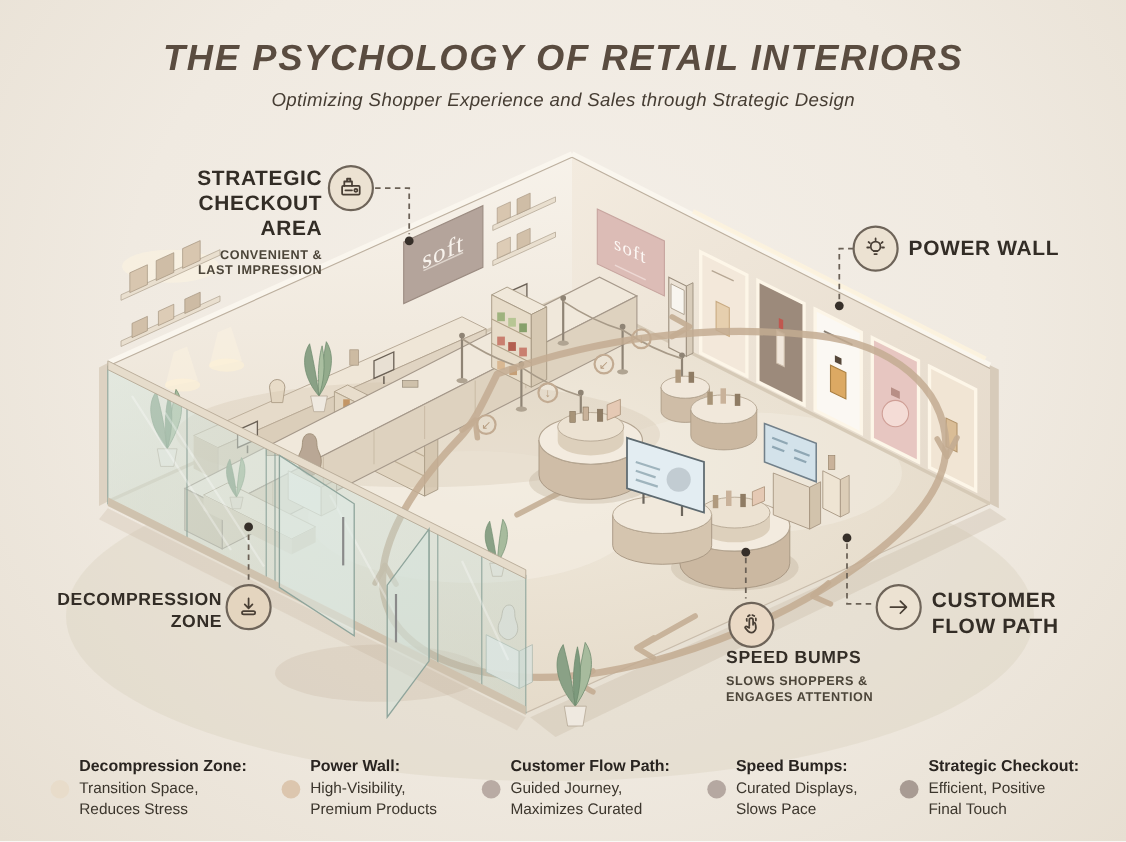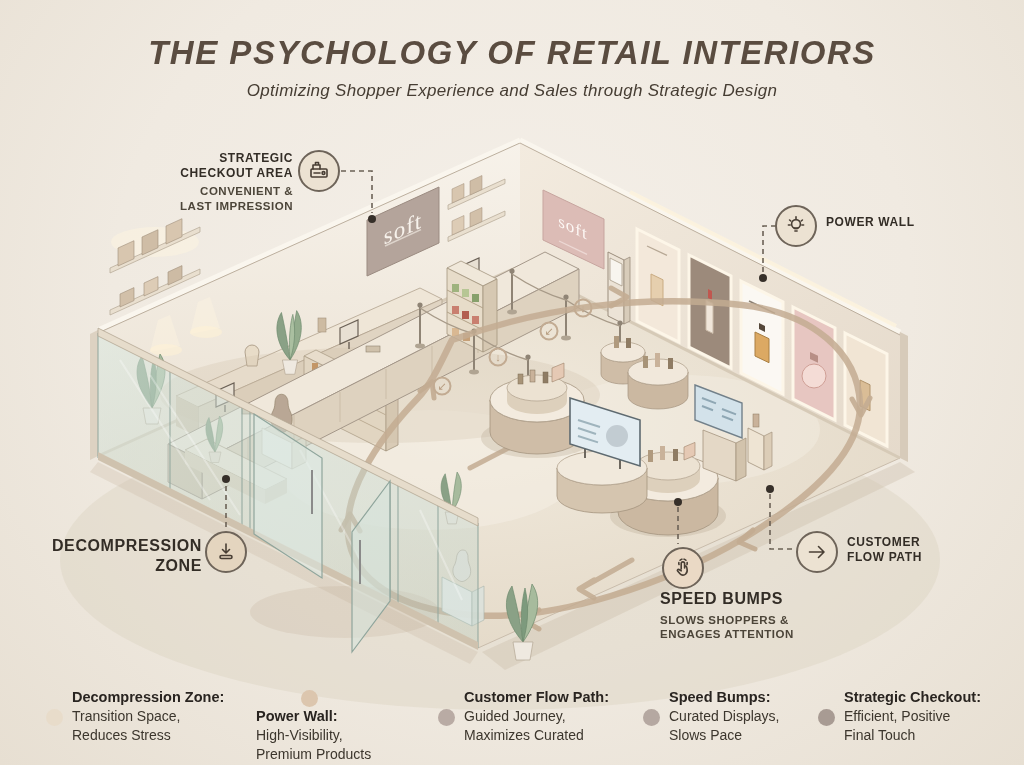--- a/index.html
+++ b/index.html
@@ -9,21 +9,21 @@
     background:radial-gradient(ellipse at 50% 38%, #f4efe8 0%, #f0eae1 55%, #e7dfd2 100%);
   }
   
   .hdr{position:absolute;left:0;top:34px;width:100%;text-align:center;font-style:italic;}
   .hdr h1{margin:0;font-size:33px;font-weight:bold;letter-spacing:1.5px;color:#5a4c40;}
   .hdr h2{margin:9px 0 0 0;font-size:17px;font-weight:normal;letter-spacing:.3px;color:#463d33;}
   
   #iso{position:absolute;left:0;top:0;width:1024px;height:765px;}
   
   .co{position:absolute;color:#332d26;}
-  .co .t{font-weight:bold;font-size:12px;letter-spacing:.6px;line-height:1.22;}
+  .co .t{font-weight:bold;font-size:19px;letter-spacing:.6px;line-height:1.22;}
   .co .s{font-weight:bold;font-size:11.5px;letter-spacing:.5px;line-height:1.3;color:#4c4539;margin-top:4px;}
   .co.right{text-align:right;}
   .badge{
     position:absolute;width:42px;height:42px;border-radius:50%;
     border:2px solid #6e6459;background:#ece2d2;
     display:flex;align-items:center;justify-content:center;box-sizing:border-box;
   }
   .badge svg{width:24px;height:24px;stroke:#493f35;fill:none;stroke-width:1.6;stroke-linecap:round;stroke-linejoin:round;}
   
   .lg{position:absolute;display:flex;align-items:center;}
@@ -452,21 +452,21 @@
     <div class="s"><span>SLOWS SHOPPERS &amp;</span><br>
       <span>ENGAGES ATTENTION</span></div>
   </div>
 
   <div class="lg" style="left:46px;top:688px;">
     <span class="dot" style="background-color: rgb(232, 220, 202);"></span>
     <span><span class="lab">Decompression Zone:</span><br>
       <span class="des">Transition Space,</span><br>
       <span class="des">Reduces Stress</span></span>
   </div>
-  <div class="lg" style="left:256px;top:688px;flex-direction:column;">
+  <div class="lg" style="left:256px;top:688px;">
     <span class="dot" style="background-color: rgb(220, 198, 174);"></span>
     <span><span class="lab">Power Wall:</span><br>
       <span class="des">High-Visibility,</span><br>
       <span class="des">Premium Products</span></span>
   </div>
   <div class="lg" style="left:438px;top:688px;">
     <span class="dot" style="background-color: rgb(185, 171, 164);"></span>
     <span><span class="lab">Customer Flow Path:</span><br>
       <span class="des">Guided Journey,</span><br>
       <span class="des">Maximizes Curated</span></span>

